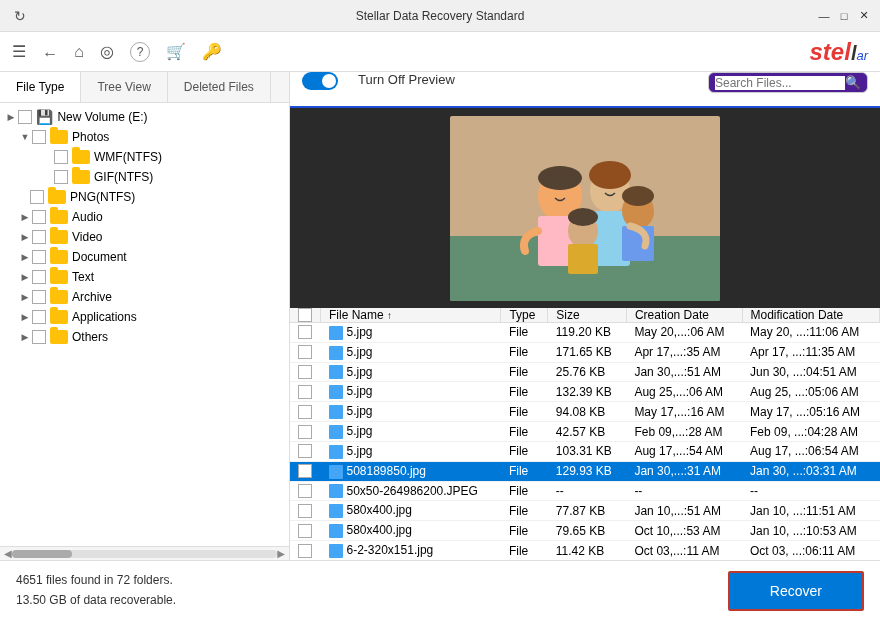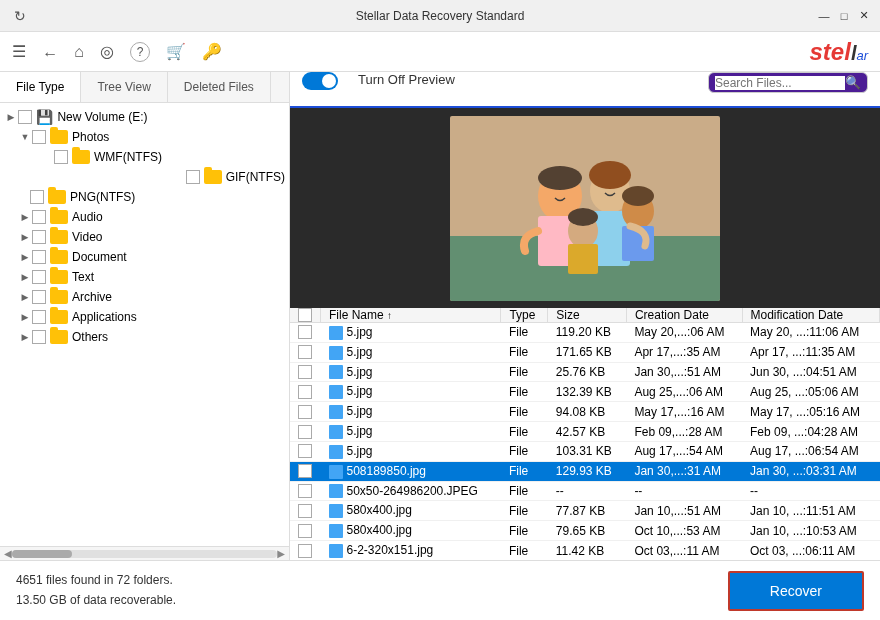--- a/index.html
+++ b/index.html
@@ -357,21 +357,21 @@
         <span class="tree-label">Photos</span>
       </div>
 
       <div class="tree-item" style="padding-left: 40px;">
         <span class="expand-btn" style="width:14px;"></span>
         <div class="row-checkbox" style="border:1px solid #aaa; width:14px; height:14px; margin-right:4px; background:white;"></div>
         <div class="folder-icon"></div>
         <span class="tree-label">WMF(NTFS)</span>
       </div>
 
-      <div class="tree-item" style="padding-left: 40px; justify-content: flex-end;">
+      <div class="tree-item" style="padding-left: 40px;">
         <span class="expand-btn" style="width:14px;"></span>
         <div class="row-checkbox" style="border:1px solid #aaa; width:14px; height:14px; margin-right:4px; background:white;"></div>
         <div class="folder-icon"></div>
         <span class="tree-label">GIF(NTFS)</span>
       </div>
 
       <div class="tree-item" style="padding-left: 16px;">
         <span class="expand-btn" style="width:14px;"></span>
         <div class="row-checkbox" style="border:1px solid #aaa; width:14px; height:14px; margin-right:4px; background:white;"></div>
         <div class="folder-icon"></div>

